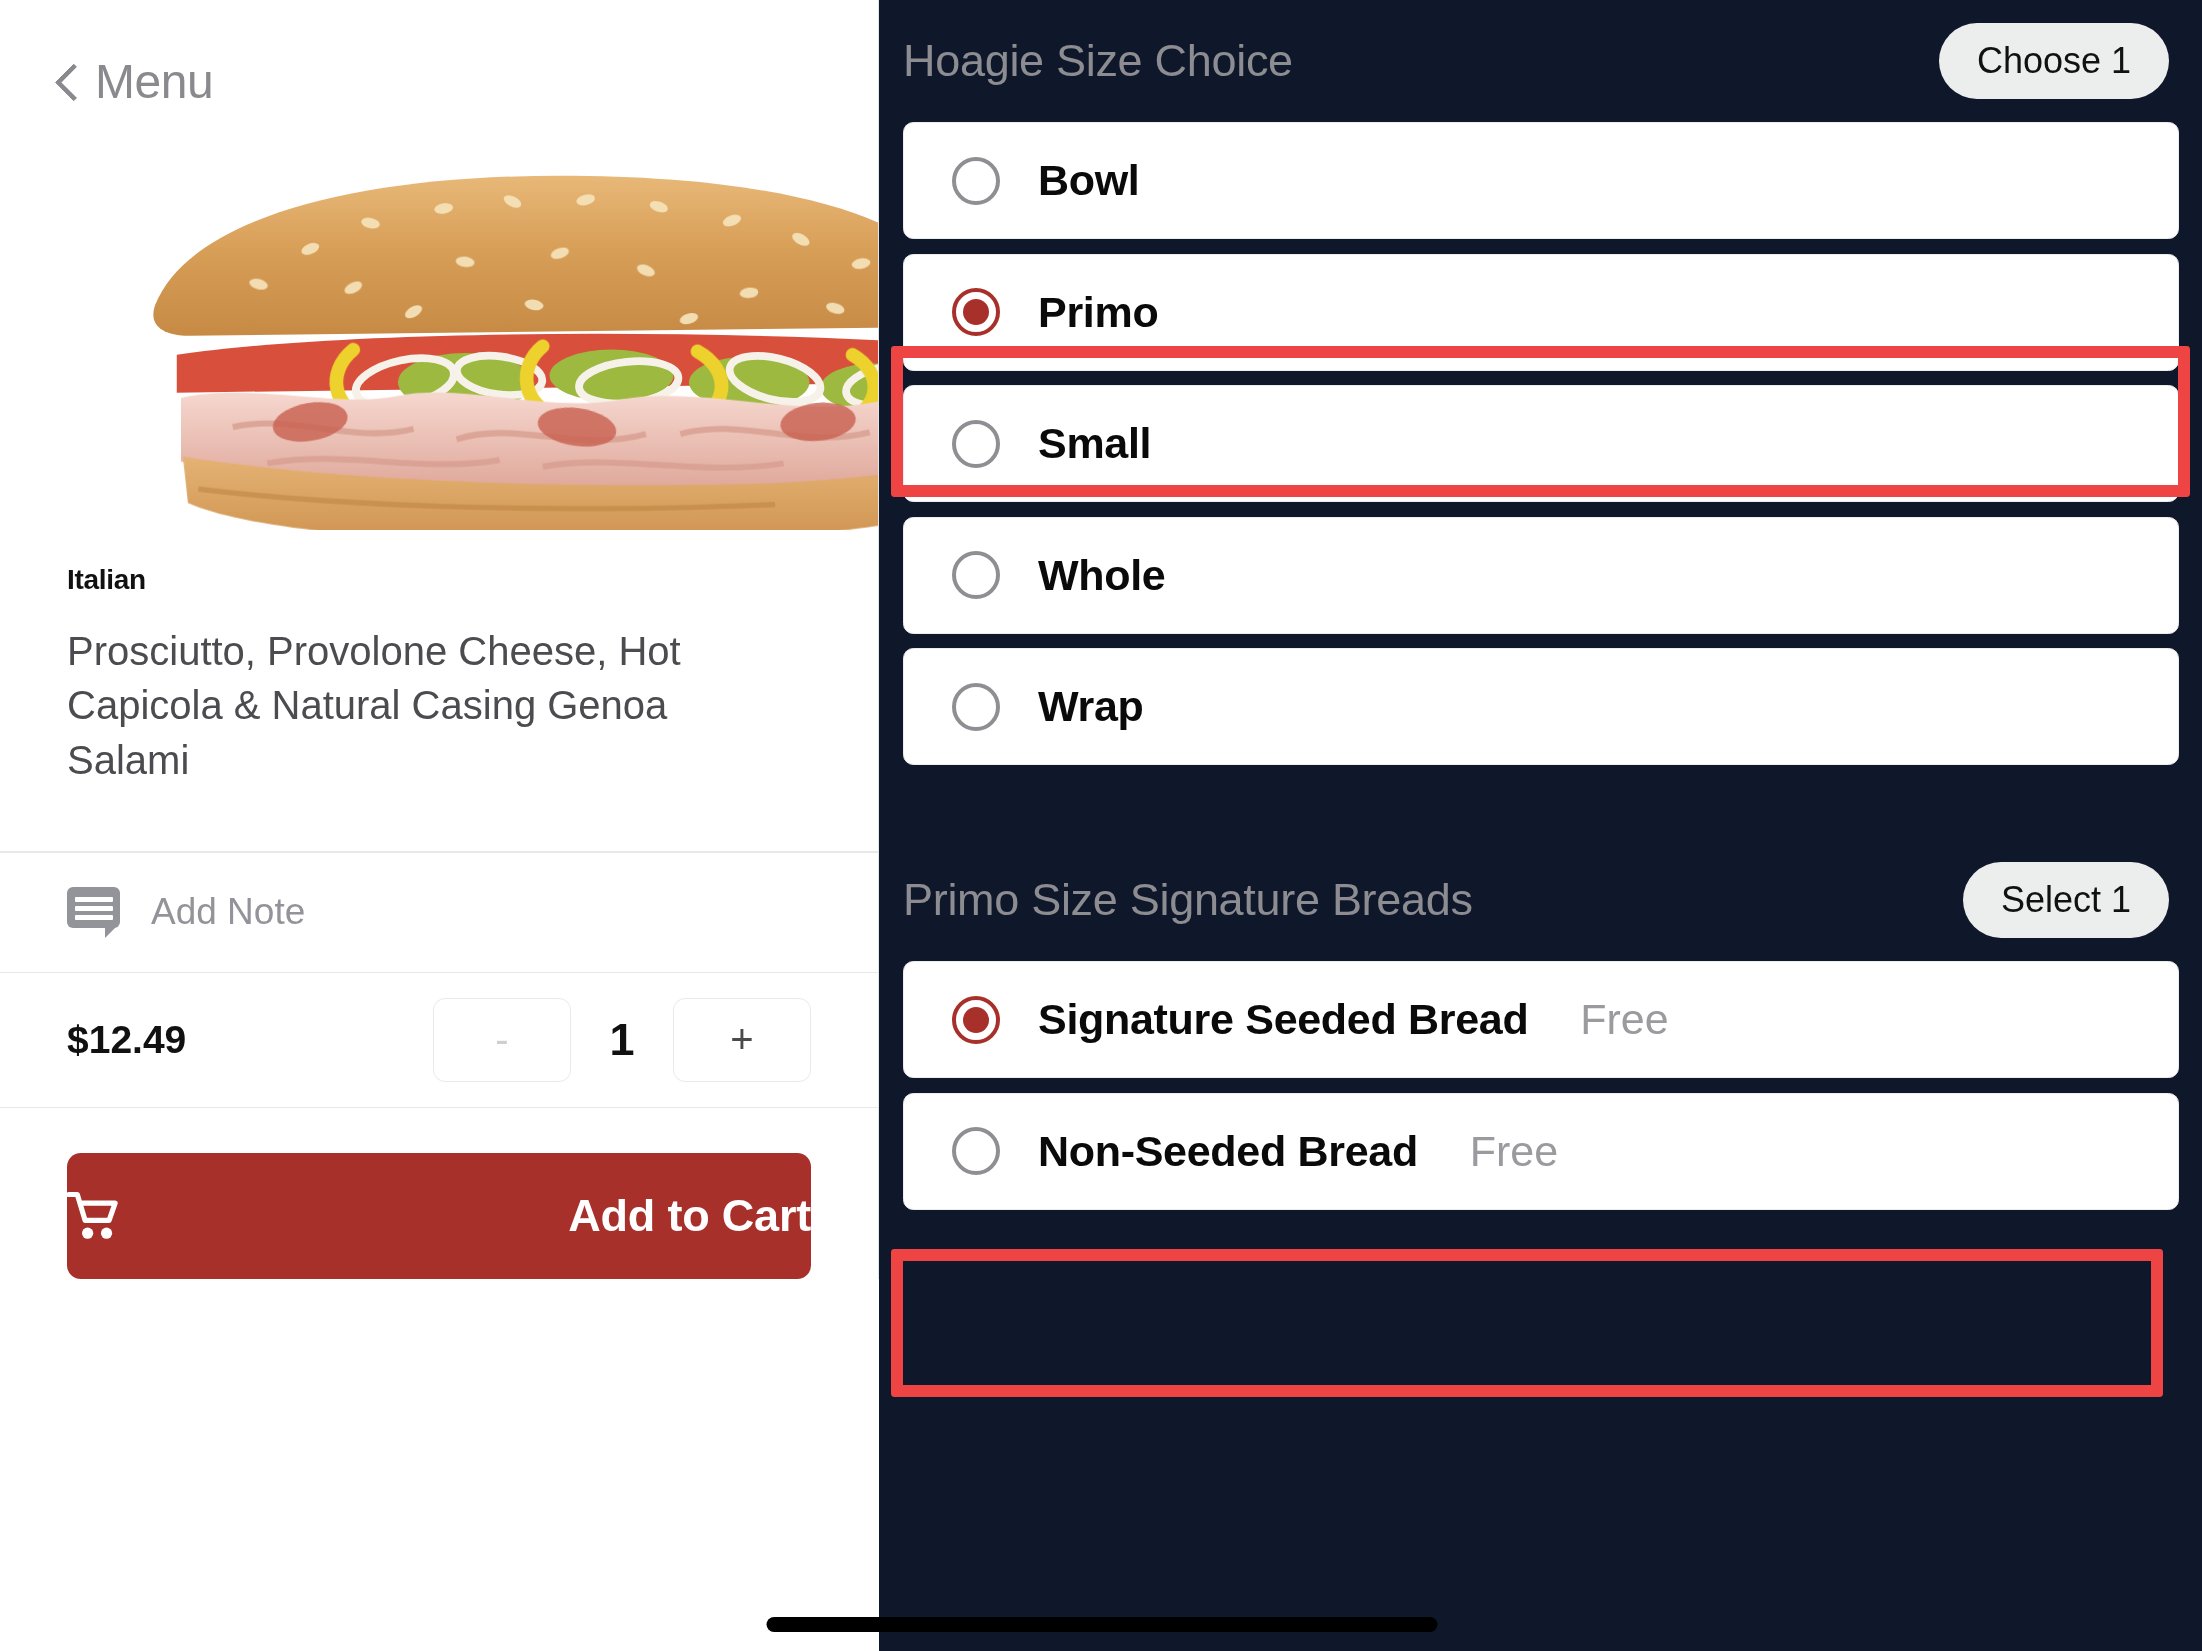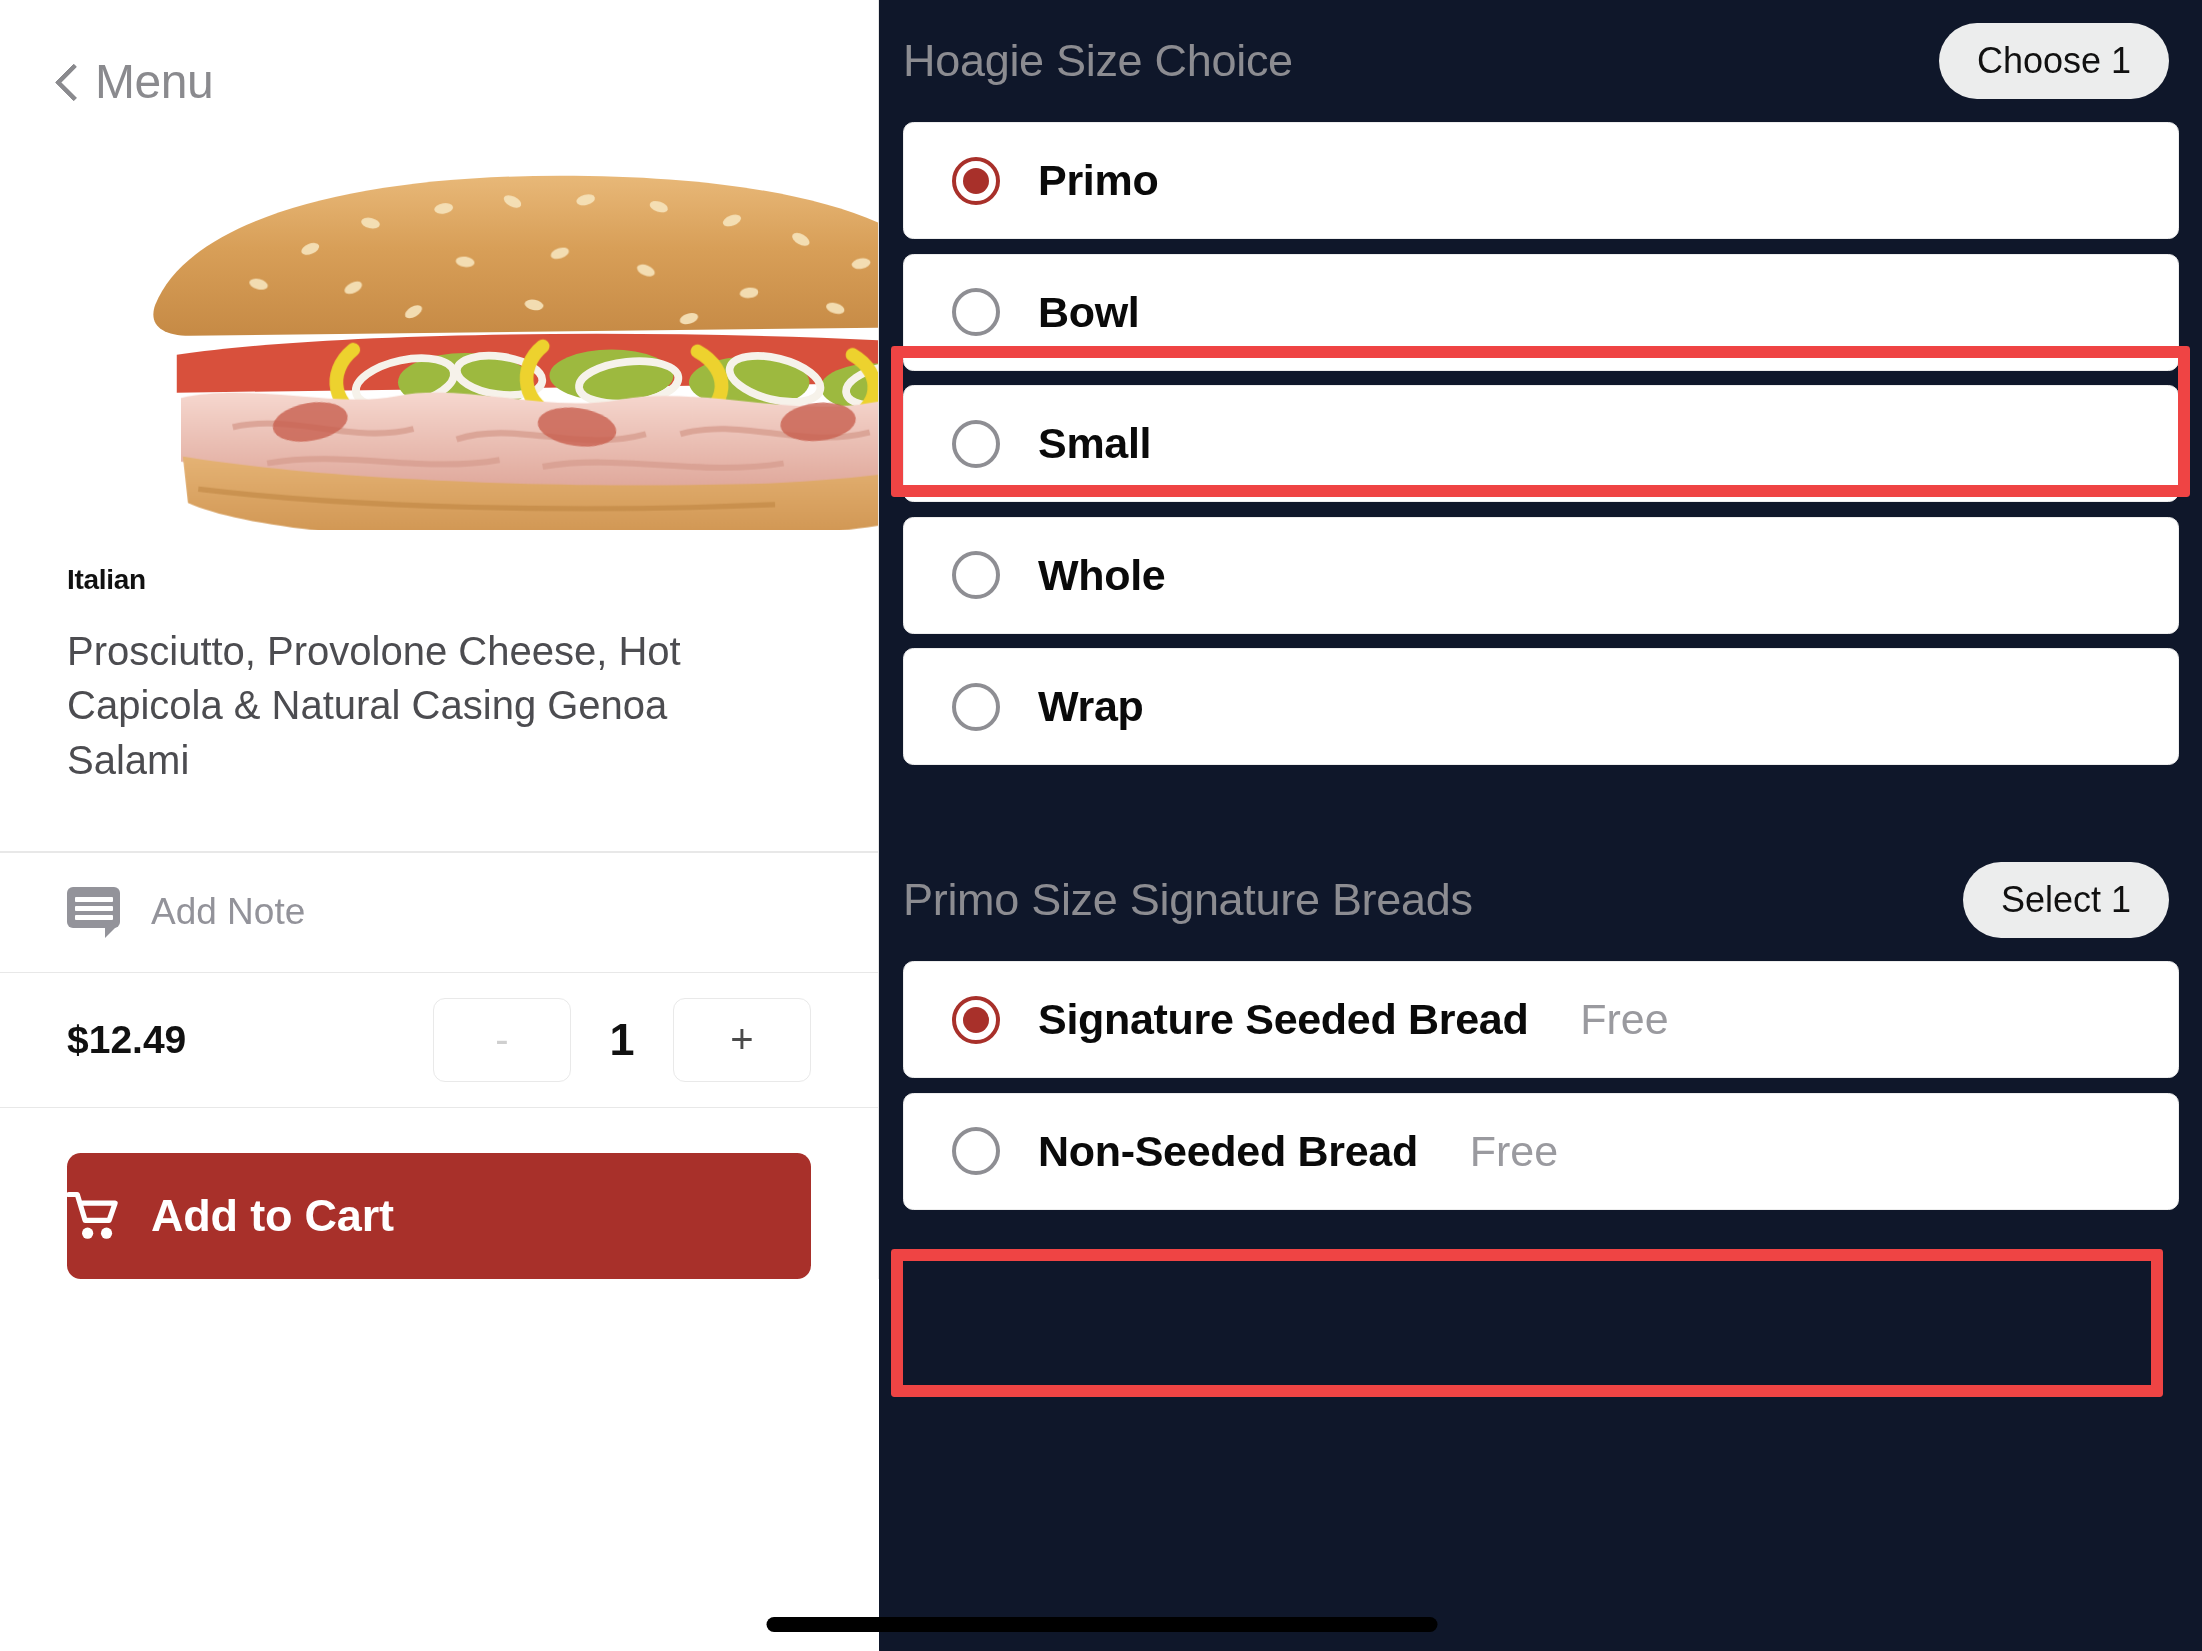--- a/index.html
+++ b/index.html
@@ -190,21 +190,21 @@
     padding: 45px 67px 0 67px;
   }
   #add-to-cart {
     width: 100%;
     height: 126px;
     background: #a8302a;
     border: none;
     border-radius: 13.8px;
     display: flex;
     align-items: center;
-    justify-content: flex-start;
+    justify-content: space-between;
     gap: 29px;
     cursor: pointer;
   }
   #cart-label {
     font-size: 45px;
     font-weight: bold;
     color: #ffffff;
     letter-spacing: -0.2px;
   }
 
@@ -474,26 +474,26 @@
 
   <div id="right-panel">
 
     <div class="section-header">
       <span class="section-title">Hoagie Size Choice</span>
       <span class="section-badge">Choose 1</span>
     </div>
 
     <div class="options-list">
       <div class="option-row">
+        <span class="radio"></span>
+        <span class="option-label">Bowl</span>
+      </div>
+      <div class="option-row">
         <span class="radio checked"></span>
         <span class="option-label">Primo</span>
-      </div>
-      <div class="option-row">
-        <span class="radio"></span>
-        <span class="option-label">Bowl</span>
       </div>
       <div class="option-row">
         <span class="radio"></span>
         <span class="option-label">Small</span>
       </div>
       <div class="option-row">
         <span class="radio"></span>
         <span class="option-label">Whole</span>
       </div>
       <div class="option-row">

